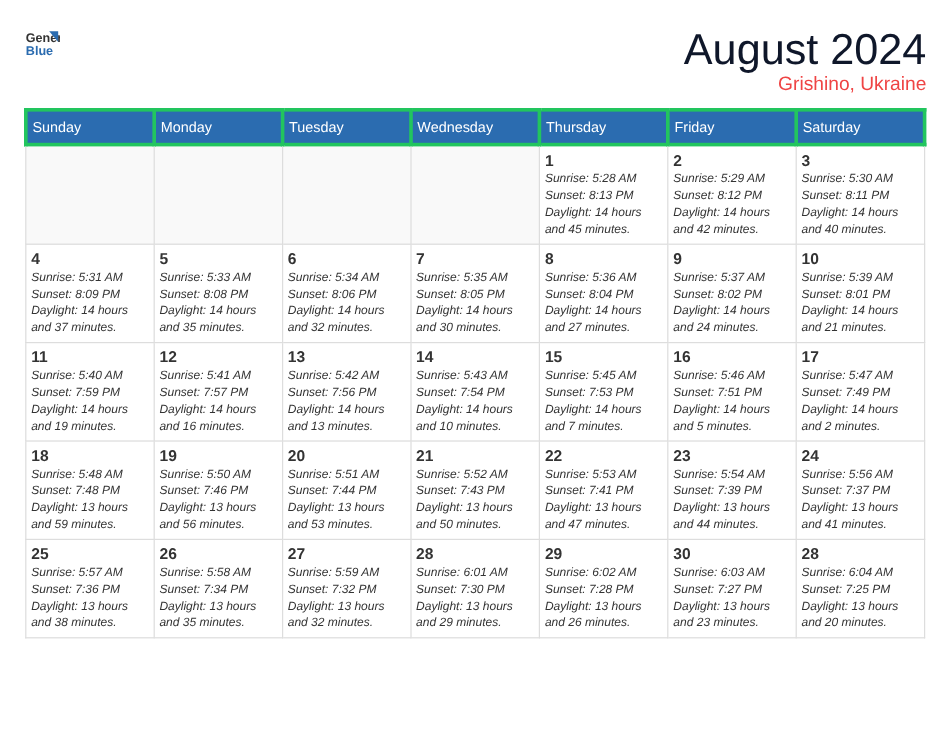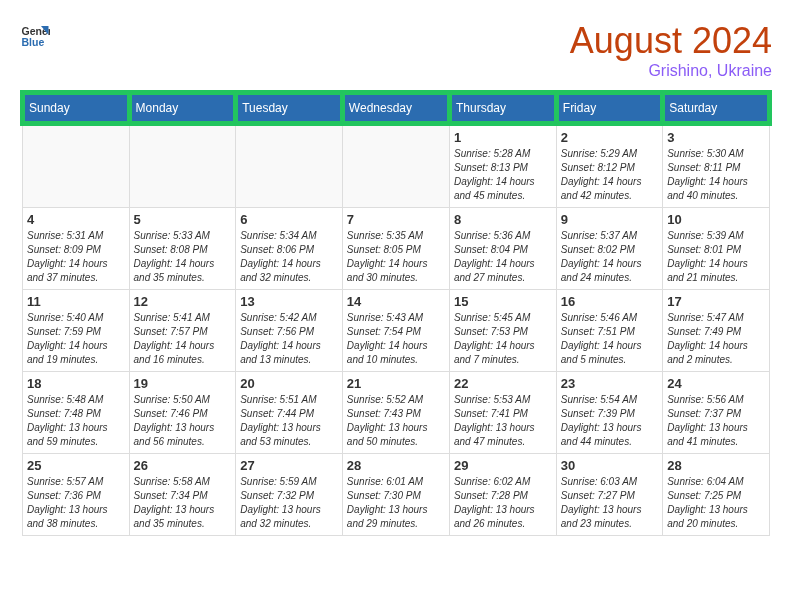--- a/index.html
+++ b/index.html
@@ -24,39 +24,39 @@
     .logo-icon {
       width: 30px;
       height: 30px;
     }
     .title-area {
       text-align: right;
     }
     .month-year {
       font-size: 36px;
       font-weight: 300;
-      color: #c2410c;
+      color: #0f172a;
     }
     .location {
       font-size: 16px;
-      color: #8b5cf6;
+      color: #ef4444;
     }
     .calendar {
       width: 100%;
       border-collapse: collapse;
       font-size: 11px;
     }
     .calendar th {
       background-color: #2b6cb0;
       color: white;
       padding: 6px 4px;
       text-align: left;
       font-weight: normal;
       font-size: 12px;
-      border: 5px solid #22c55e;
+      border: 3px solid #22c55e;
     }
     .calendar td {
       vertical-align: top;
       padding: 4px;
       border: 1px solid #ddd;
       width: 108px;
       min-height: 80px;
       background: #fff;
     }
     .calendar td.empty {

